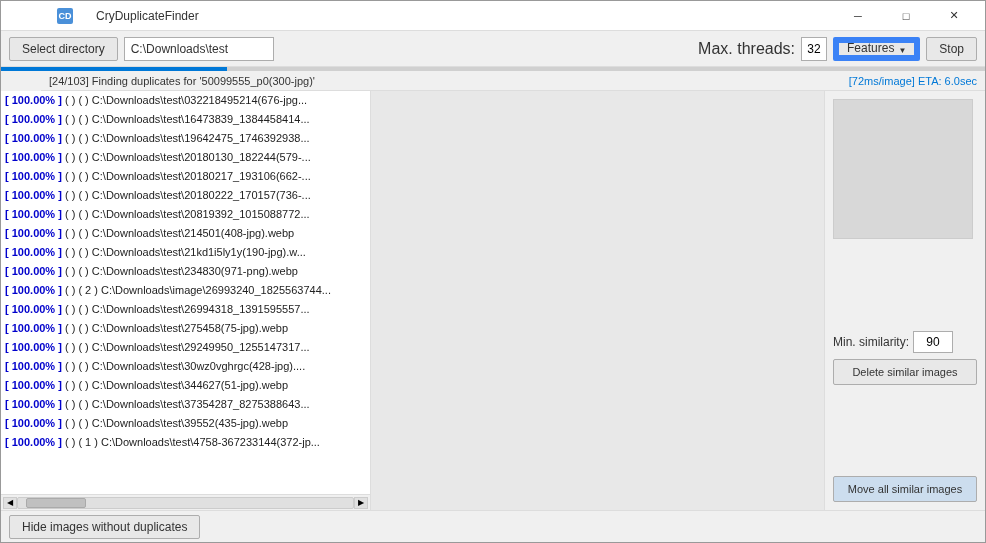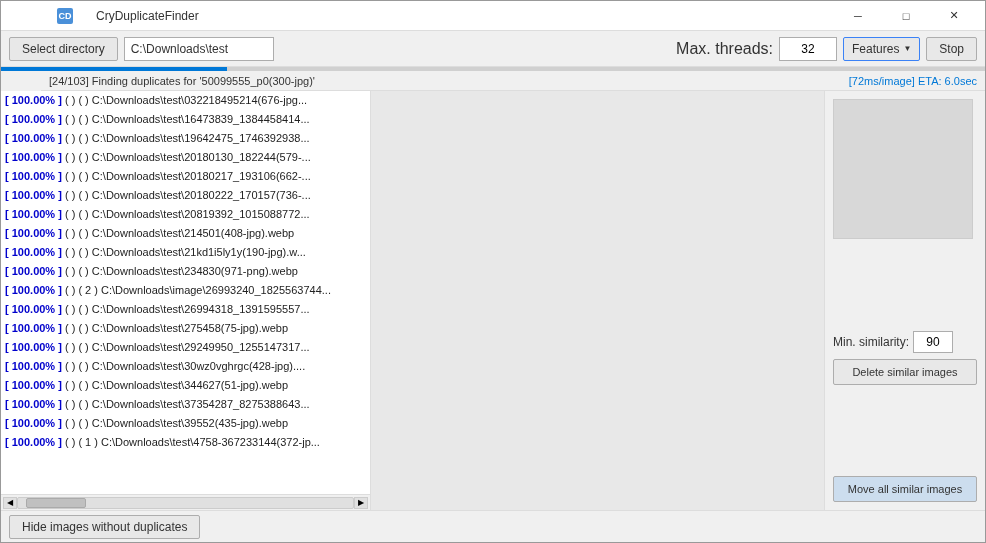--- a/index.html
+++ b/index.html
@@ -105,38 +105,38 @@
       display: flex;
       align-items: center;
       gap: 6px;
     }
     .label {
       font-size: 16px;
       color: #333;
       margin-left: 12px;
     }
     .num-input {
-      width: 58px;
+      width: 26px;
       height: 24px;
       border: 1px solid #adadad;
       text-align: center;
       font-size: 12px;
       padding: 0 4px;
     }
     .dropdown {
       height: 24px;
       padding: 0 8px;
       background: #e8e8e8;
-      border: 1px solid #3b82f6;
-      cursor: pointer;
-      font-size: 12px;
-      color: #333;
-      border-radius: 2px;
-      display: flex;
-      align-items: center;
+      border: 6px solid #3b82f6;
+      cursor: pointer;
+      font-size: 12px;
+      color: #333;
+      border-radius: 2px;
+      display: flex;
+      align-items: flex-end;
       gap: 4px;
     }
     .dropdown-arrow { font-size: 8px; }
 
     .progress-bar-container {
       height: 4px;
       background: #d0d0d0;
       flex-shrink: 0;
     }
     .progress-bar-fill {

